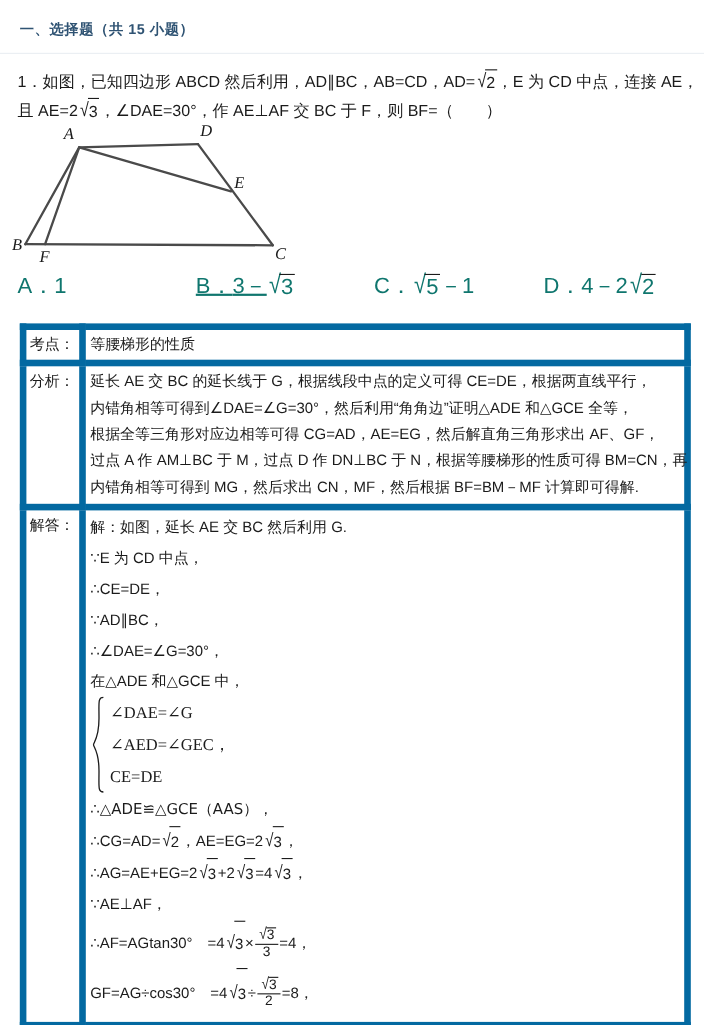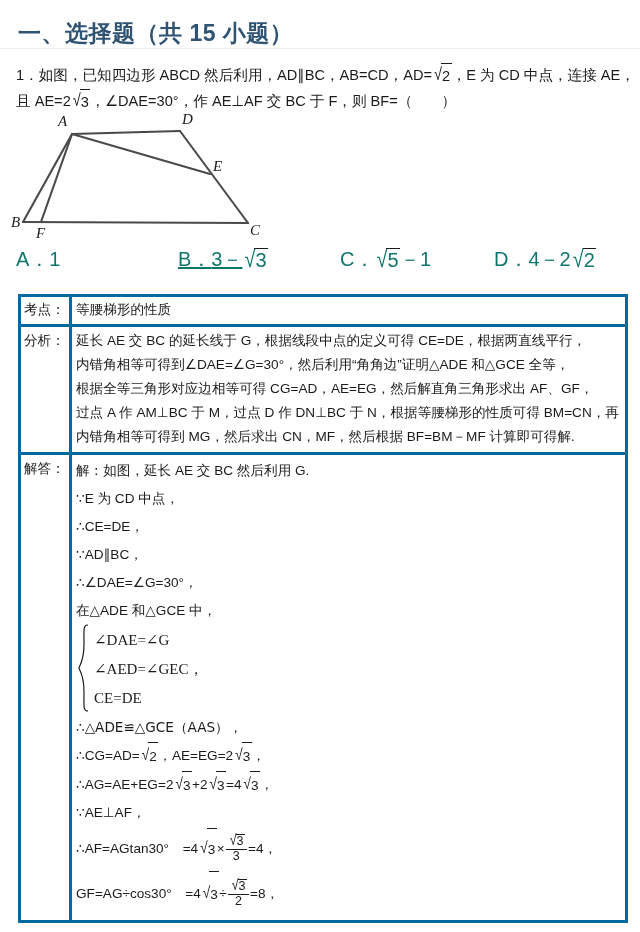--- a/index.html
+++ b/index.html
@@ -14,21 +14,21 @@
     font-family: "Liberation Sans", "DejaVu Sans", sans-serif;
     color: #111111;
     position: relative;
   }
 
   
   .section-heading {
     position: absolute;
     left: 18px;
     top: 18px;
-    font-size: 23px;
+    font-size: 13px;
     font-weight: bold;
     color: #2f5373;
     letter-spacing: 0.5px;
     white-space: nowrap;
   }
   .head-rule {
     position: absolute;
     left: 0px;
     top: 48px;
     width: 640px;
@@ -127,21 +127,21 @@
     position: absolute;
     left: 18px;
     top: 294px;
     width: 610px;
     border-collapse: collapse;
     table-layout: fixed;
     font-size: 13.6px;
     color: #1b1b1b;
   }
   .info-table td {
-    border: 3px solid #0369a1;
+    border: 6px solid #0369a1;
     padding: 2px 4px 3px 4px;
     vertical-align: top;
     line-height: 22px;
     margin-left: 16px;
   }
   .info-table td.label {
     width: 44px;
     white-space: nowrap;
     padding-right: 1px;
     padding-left: 3px;

